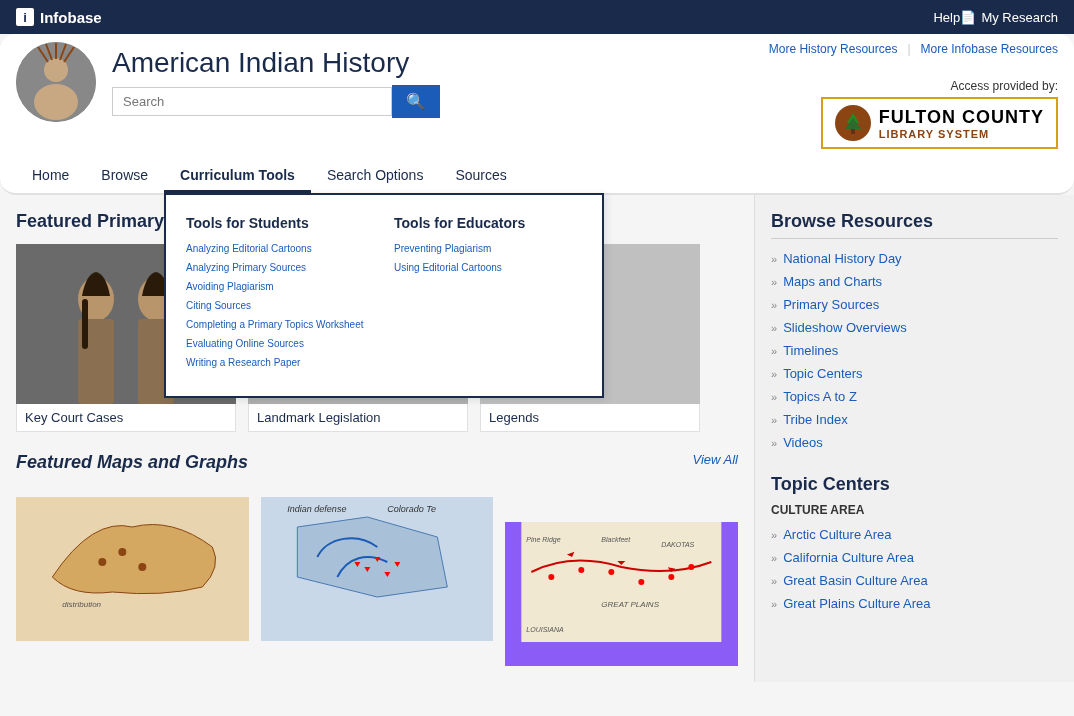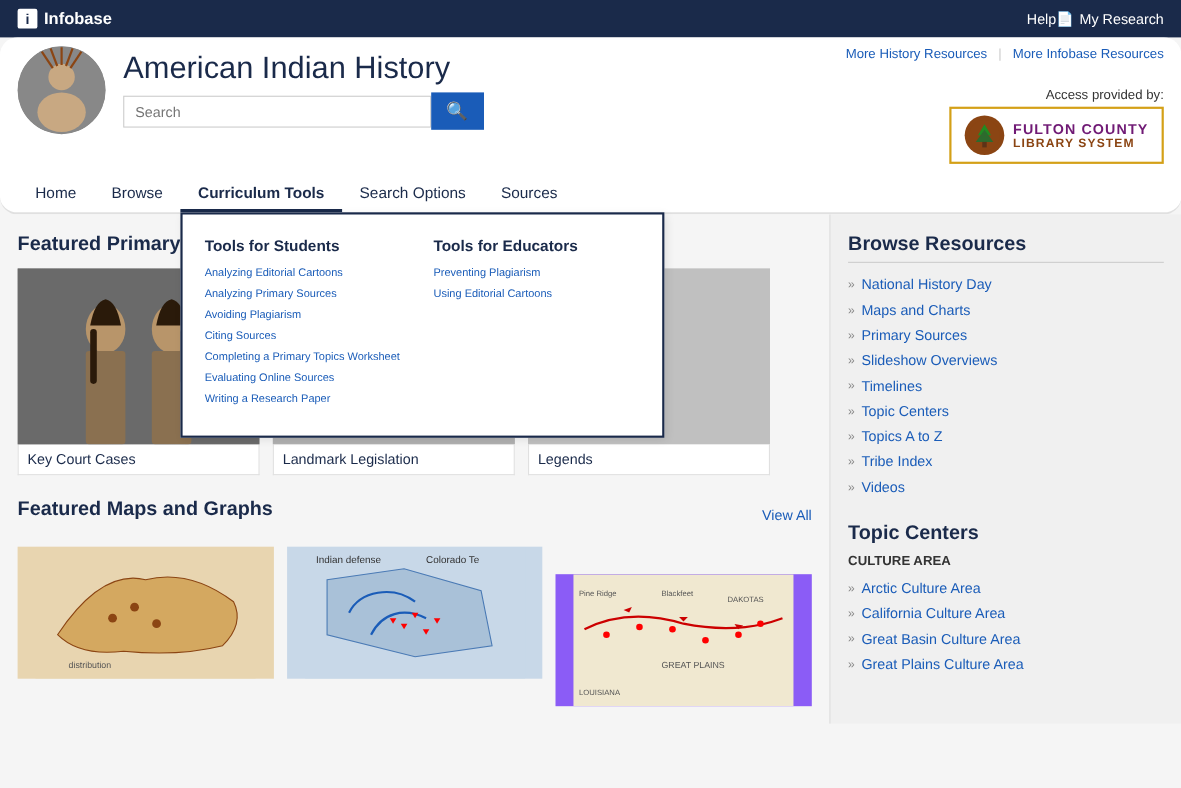--- a/index.html
+++ b/index.html
@@ -144,23 +144,23 @@
       background: #8B4513;
       border-radius: 50%;
       display: flex;
       align-items: center;
       justify-content: center;
     }
     .library-name {
       text-align: left;
     }
     .library-name .line1 {
-      font-size: 13px;
-      font-weight: bold;
-      color: #701a75;
+      font-size: 18px;
+      font-weight: bold;
+      color: #000000;
       letter-spacing: 1px;
     }
     .library-name .line2 {
       font-size: 11px;
       font-weight: bold;
       color: #8B4513;
       letter-spacing: 1px;
     }
 
     
@@ -286,34 +286,36 @@
     }
 
     .view-all {
       float: right;
       color: #1a5cb8;
       font-size: 13px;
       text-decoration: none;
     }
     .section-header {
       display: flex;
-      align-items: center;
+      align-items: flex-start;
       justify-content: space-between;
       margin-bottom: 12px;
+      font-style: italic;
     }
     .maps-grid {
       display: flex;
       gap: 12px;
     }
     .map-item {
       flex: 1;
-      height: 120px;
+      height: 144px;
       background: #e8d5b0;
       position: relative;
       overflow: hidden;
+      font-style: italic;
     }
     .map-item.map2 { background: #c8d8e8; }
     .map-item.map3 { background: #8b5cf6; margin-top: 25px; }
 
     
     .sidebar-section-title {
       font-size: 18px;
       color: #1a2a4a;
       font-weight: bold;
       margin-bottom: 8px;

